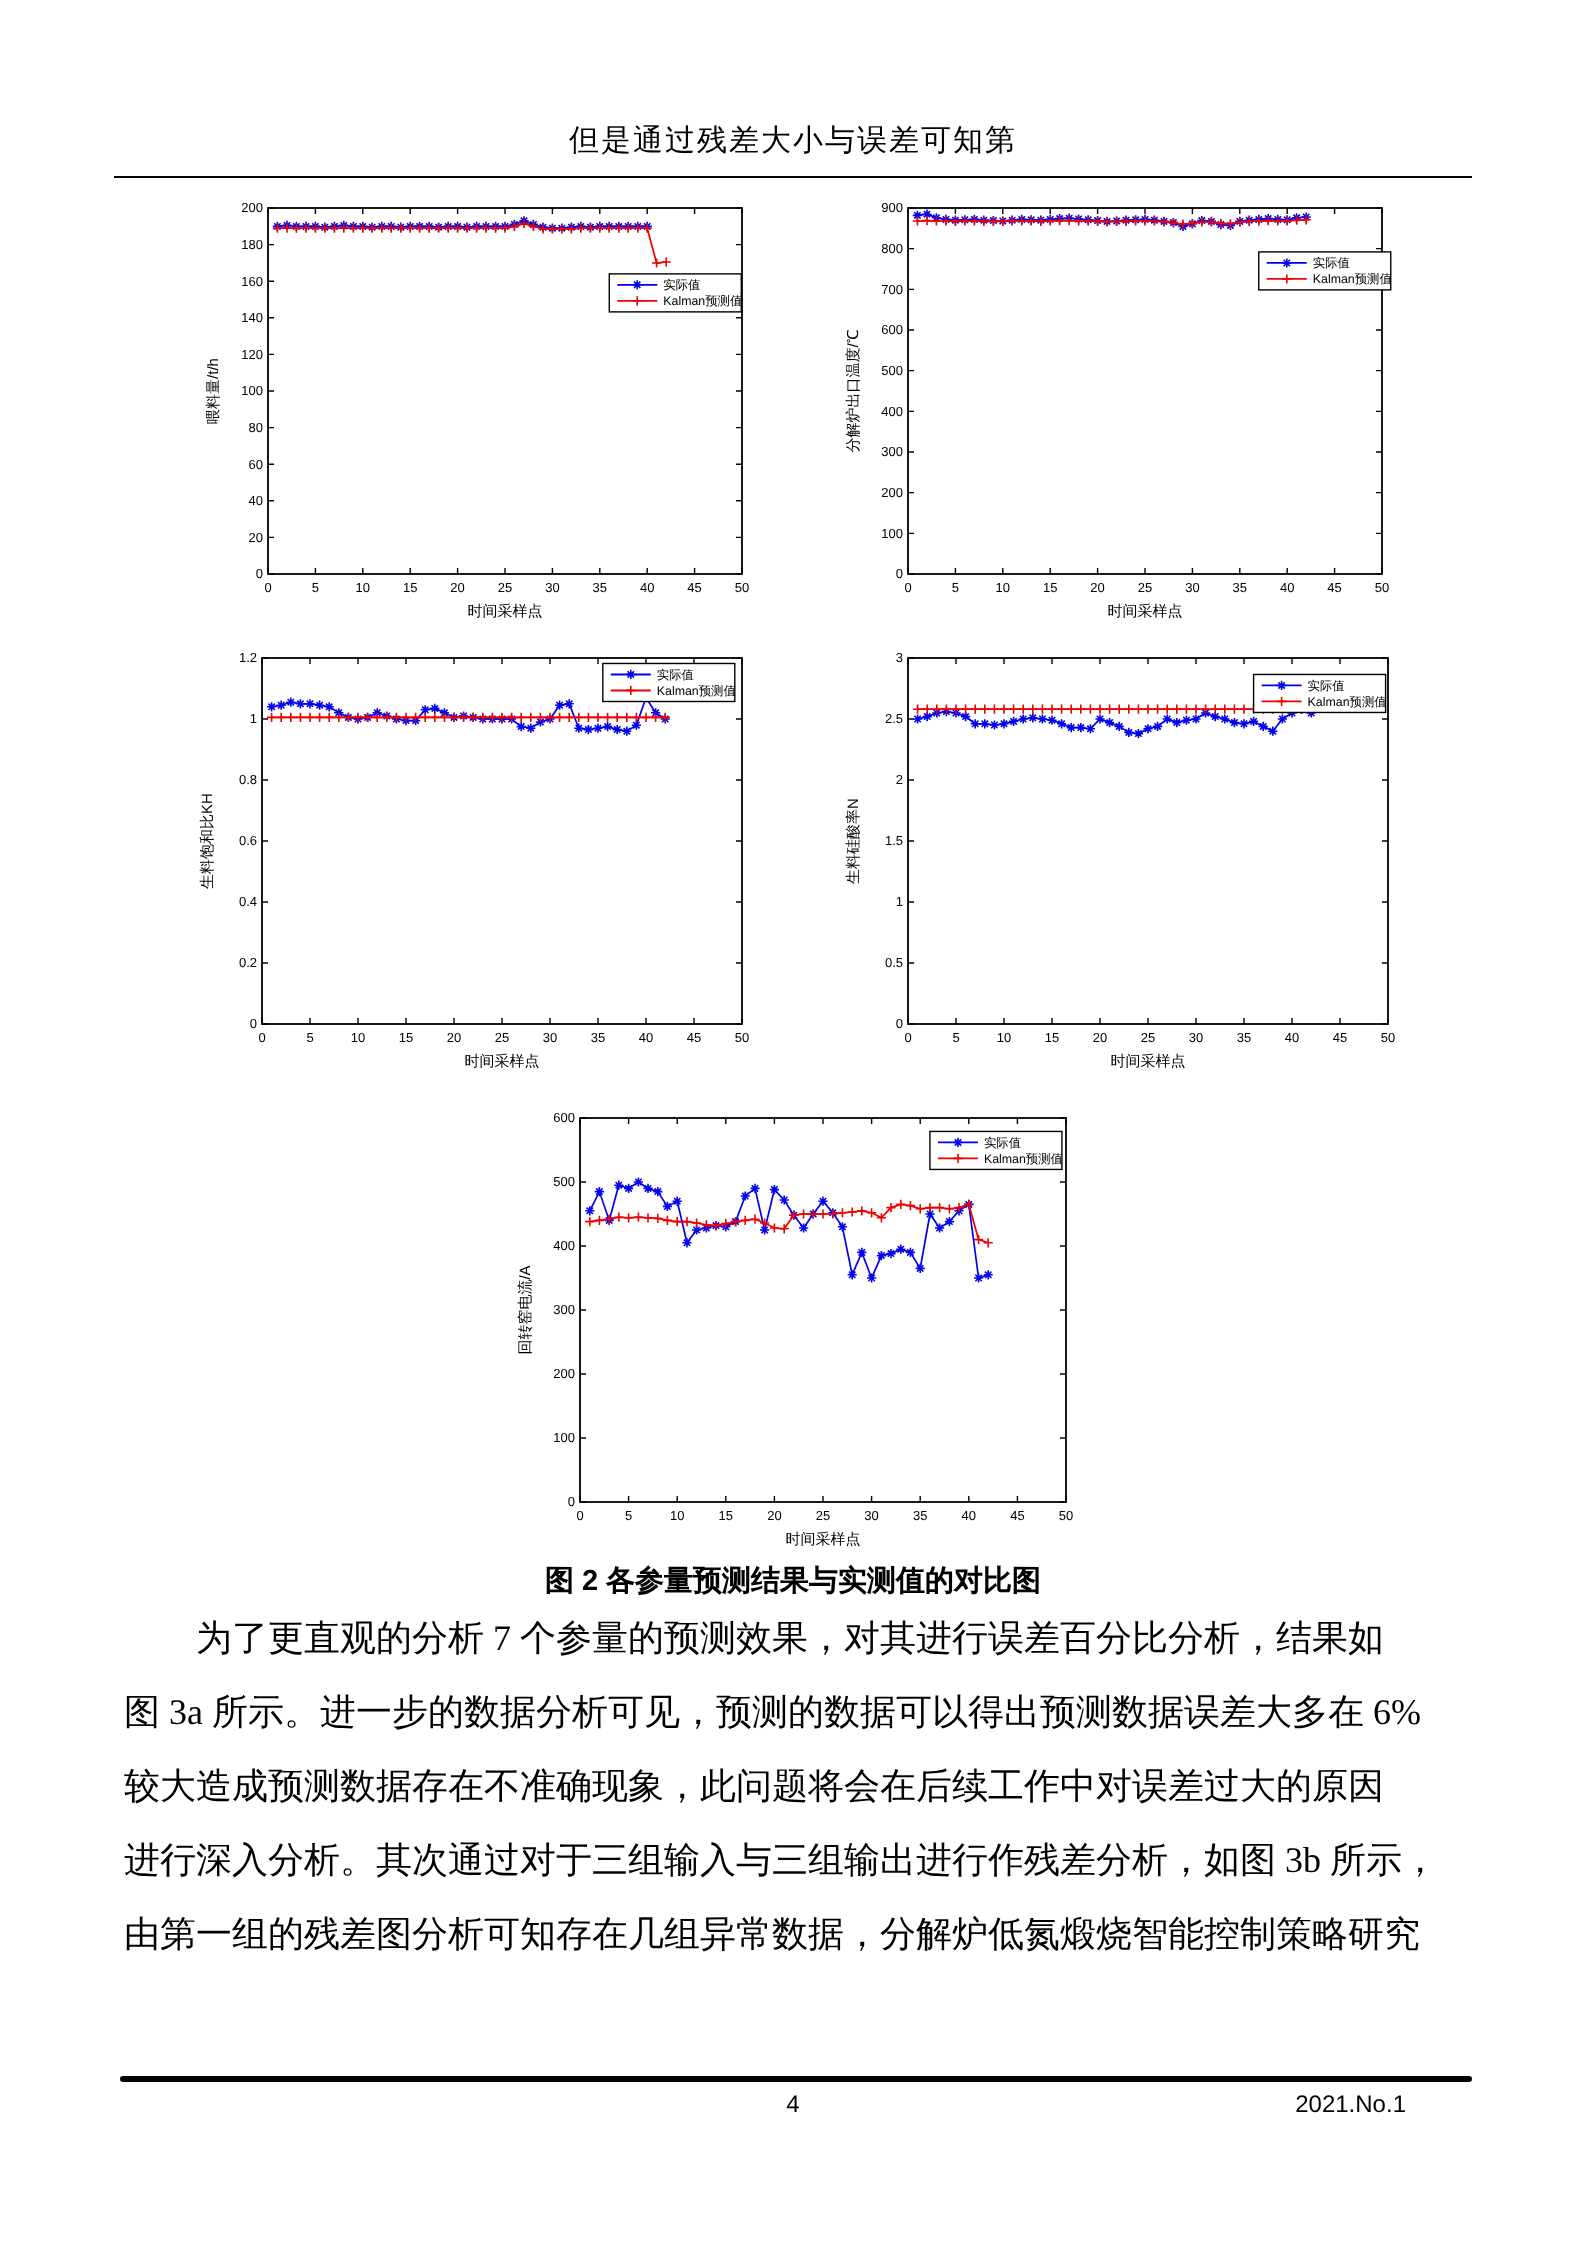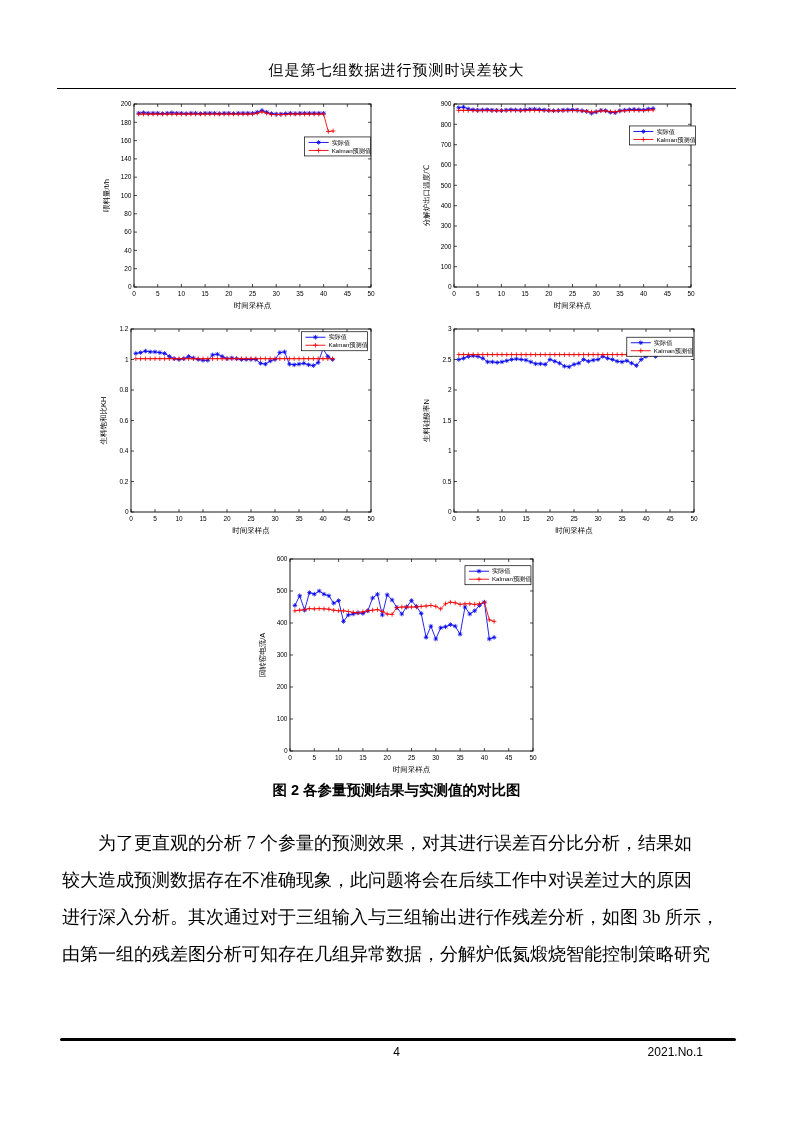--- a/index.html
+++ b/index.html
@@ -25,40 +25,40 @@
   .caption {
     position:absolute; top:781px; left:0; width:100%;
     text-align:center; font-weight:bold; font-size:14.5px;
     font-family:"Liberation Sans", sans-serif;
   }
   .para {
     position:absolute; top:801px; left:62px; width:672px;
     font-size:18px; line-height:37px;
   }
   .para .line { white-space:nowrap; }
-  .para .indent { text-indent:2em;margin-top:24px; }
+  .para .indent { text-indent:2em; }
   .footer-rule {
     position:absolute; top:1038px; left:60px; width:676px; height:3px;
     background:#000; border-radius:2px;
   }
   .footer-page {
     position:absolute; top:1045px; left:0; width:100%;
     text-align:center; font-size:12px; font-family:"Liberation Sans", sans-serif;
   }
   .footer-issue {
     position:absolute; top:1045px; right:90px;
     font-size:12px; font-family:Liberation Sans, sans-serif;
   }
 </style>
 </head>
 <body>
 
 <div class="page">
 
-  <div class="header-title">但是第七组数据进行预测时误差较大</div>
+  <div class="header-title">但是通过残差大小与误差可知第</div>
   <div class="header-rule"></div>
 
   <svg id="chart0" class="chart" width="283" height="218">
       <rect x="34" y="9" width="237" height="183" fill="none" stroke="#000000" stroke-width="0.9"></rect>
       <path d="M34 192V189M34 9V12" stroke="#000000" stroke-width="0.7"></path>
       <text x="34" y="201" text-anchor="middle" font-size="6.5">0</text>
       <path d="M57.7 192V189M57.7 9V12" stroke="#000000" stroke-width="0.7"></path>
       <text x="57.7" y="201" text-anchor="middle" font-size="6.5">5</text>
       <path d="M81.4 192V189M81.4 9V12" stroke="#000000" stroke-width="0.7"></path>
       <text x="81.4" y="201" text-anchor="middle" font-size="6.5">10</text>
@@ -326,20 +326,21 @@
       <text x="235.95999999999998" y="23.419999999999998" font-size="6.2">实际值</text>
       <line x1="212.95999999999998" y1="29.22" x2="232.95999999999998" y2="29.22" stroke="#ee0000" stroke-width="0.9"></line>
       <path d="M220.7 29.2H225.3M223 26.9V31.5" stroke="#ee0000" stroke-width="0.8" fill="none"></path>
       <text x="235.95999999999998" y="31.419999999999998" font-size="6.2">Kalman预测值</text>
     </svg>
 
   <div class="caption">图 2 各参量预测结果与实测值的对比图</div>
 
   <div class="para">
     <div class="line indent">为了更直观的分析 7 个参量的预测效果，对其进行误差百分比分析，结果如</div>
+    <div class="line">图 3a 所示。进一步的数据分析可见，预测的数据可以得出预测数据误差大多在 6%</div>
     <div class="line">较大造成预测数据存在不准确现象，此问题将会在后续工作中对误差过大的原因</div>
     <div class="line">进行深入分析。其次通过对于三组输入与三组输出进行作残差分析，如图 3b 所示，</div>
     <div class="line">由第一组的残差图分析可知存在几组异常数据，分解炉低氮煅烧智能控制策略研究</div>
   </div>
 
   <div class="footer-rule"></div>
   <div class="footer-page">4</div>
   <div class="footer-issue">2021.No.1</div>
 
 </div>

